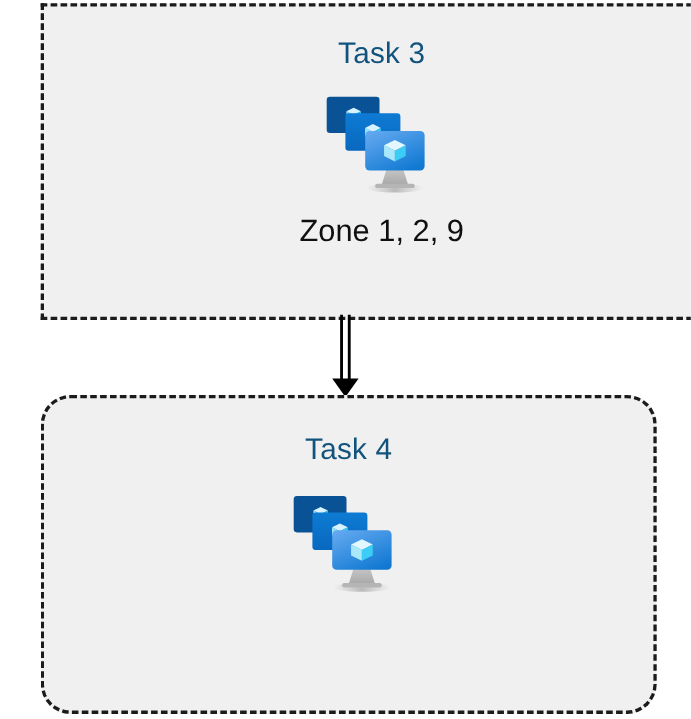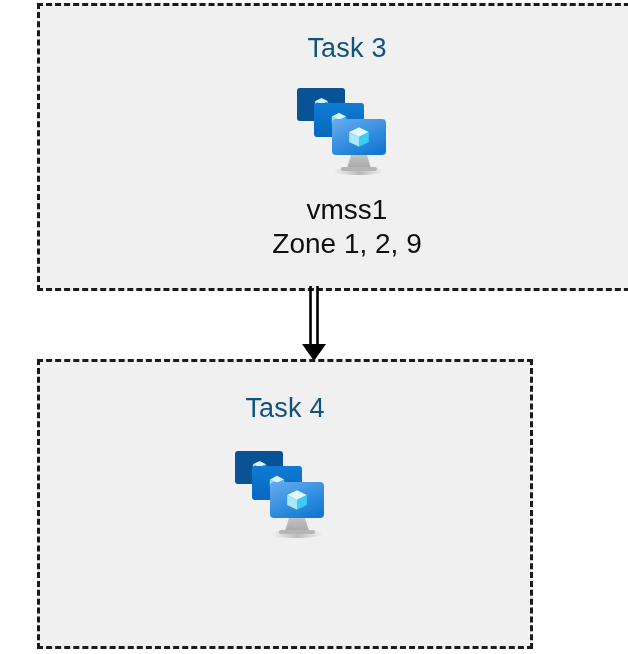--- a/index.html
+++ b/index.html
@@ -38,22 +38,23 @@
   #box-task3 {
     left: 3px;
     top: 3px;
     width: 620px;
     height: 288px;
   }
 
   #box-task4 {
     left: 3px;
     top: 359px;
-    width: 496px;
+    width: 560px;
     height: 290px;
+    border-radius: 27px;
   }
 
   .task-title {
     color: #12537e;
     font-size: 27px;
     line-height: 1;
     letter-spacing: 0.2px;
     white-space: nowrap;
   }
 
@@ -143,21 +144,20 @@
         <rect x="44" y="40" width="54" height="36" rx="4" fill="url(#g3front)"></rect>
         <g transform="translate(71,58) scale(0.82)">
           <polygon points="0,-12 12,-6 0,0 -12,-6" fill="#E2F7FF"></polygon>
           <polygon points="-12,-6 0,0 0,12 -12,6" fill="#A9E8FA"></polygon>
           <polygon points="0,0 12,-6 12,6 0,12" fill="#3BCDF5"></polygon>
         </g>
       </svg>
     </div>
 
     <div class="caption-block">
-      <div>vmss1</div>
       <div>Zone 1, 2, 9</div>
     </div>
   </div>
 
   <svg id="connector" viewBox="0 0 32 76" width="32" height="76">
 
     <line x1="12.5" y1="0" x2="12.5" y2="60" stroke="#000000" stroke-width="2.6"></line>
     <line x1="19.5" y1="0" x2="19.5" y2="60" stroke="#000000" stroke-width="2.6"></line>
 
     <polygon points="4,58 28,58 16,75" fill="#000000"></polygon>

